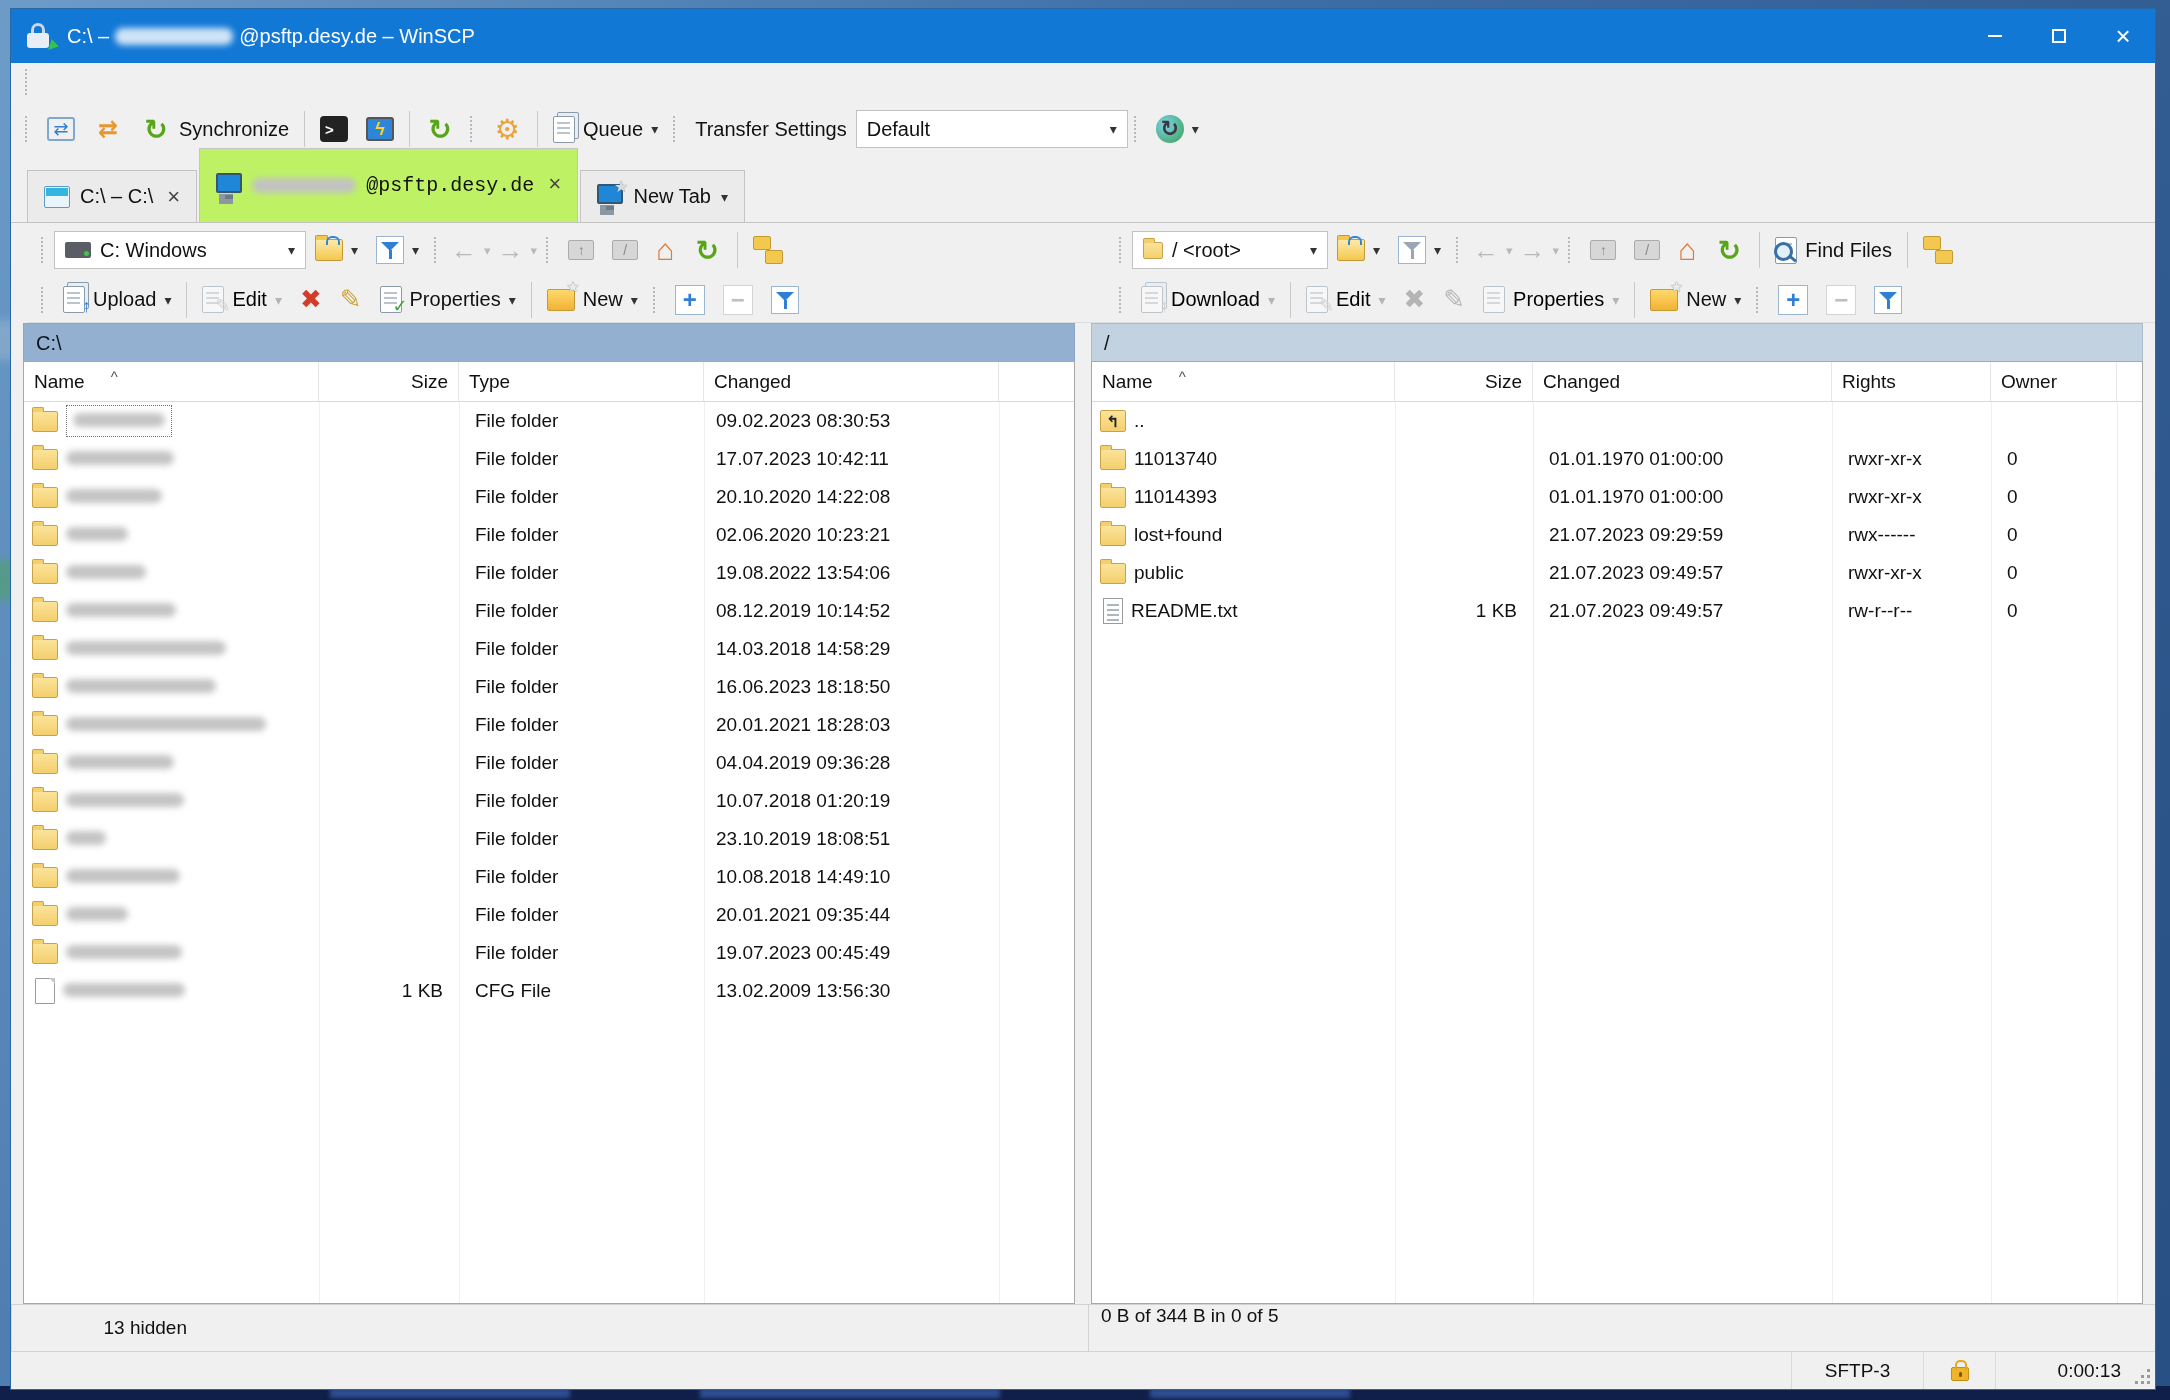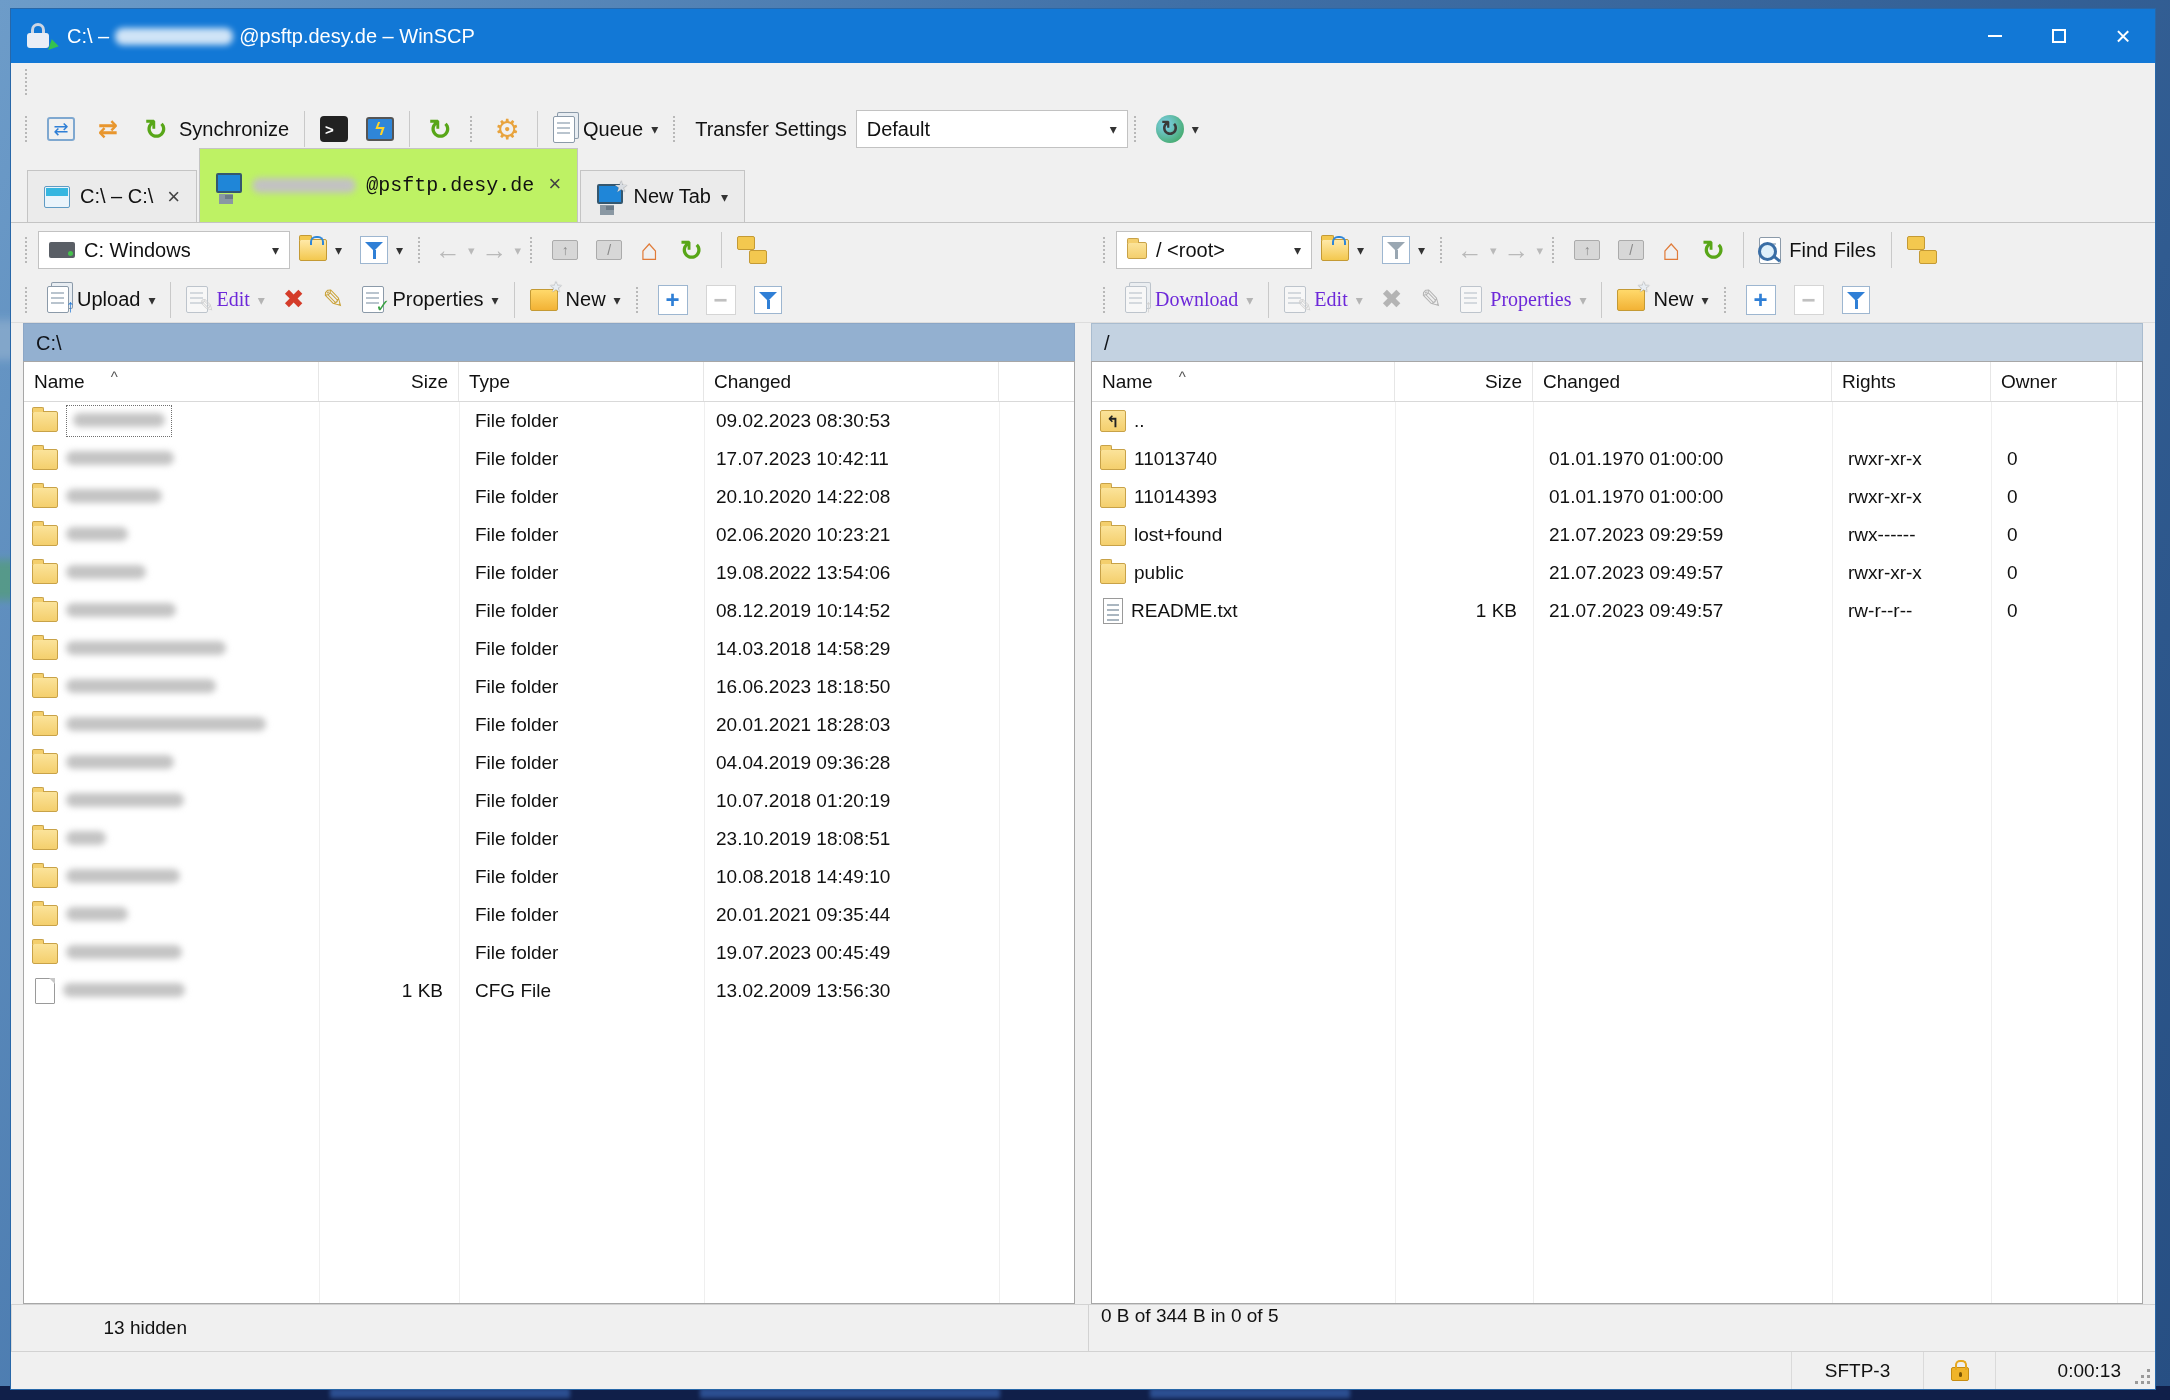--- a/index.html
+++ b/index.html
@@ -63,21 +63,21 @@
     border:1px solid #c4c4c4; border-bottom:none; background:#ebebeb; margin-right:2px; }
   .tab.active { background:#bef264; height:74px;font-family:Liberation Mono, monospace; }
   .tab .close { font-size:22px; color:#444; padding-left:4px; }
   .ic-localtab { width:26px; height:22px; background:#eaf4fb; border:1px solid #5f9bc4; border-radius:2px; position:relative; }
   .ic-localtab::before { content:""; position:absolute; left:1px; top:1px; width:22px; height:8px; background:#35b6e0; }
   .ic-monitor { width:26px; height:20px; background:#1f86d8; border:2px solid #35576e; border-radius:2px; position:relative; margin-bottom:6px; }
   .ic-monitor::after { content:""; position:absolute; left:7px; bottom:-8px; width:8px; height:4px; background:#6b7b88; box-shadow:-3px 2px 0 3px #8a98a3; }
   .ic-monitor .star { position:absolute; right:-7px; top:-9px; color:#d9dde2; font-size:16px; text-shadow:0 0 1px #666; }
 
   
-  .rowbar { display:flex; flex:0 0 auto; background:#f0f0f0; }
+  .rowbar { display:flex; flex:0 0 auto; background:#f0f0f0;margin-left:16px; }
   .half-left { width:1078px; display:flex; align-items:center; padding-left:8px; }
   .half-right { flex:1; display:flex; align-items:center; padding-left:8px; }
   .ptoolbar { height:54px; }
   .cmdbar { height:46px; border-bottom:1px solid #ddd; }
   .navbtn { font-size:26px; color:#b9b9b9; padding:0 4px; }
   .smallcaret { font-size:13px; color:#b9b9b9; padding:0 3px; }
   .ic-home { color:#e07b39; font-size:30px; }
   .ic-folder-open { width:28px; height:22px; background:linear-gradient(180deg,#ffe9a8,#f3c84f); border:1px solid #c49a34; border-radius:2px; position:relative; }
   .ic-folder-open::before { content:""; position:absolute; left:-1px; top:-5px; width:11px; height:4px; background:#f3c84f; border:1px solid #c49a34; border-bottom:none; border-radius:2px 2px 0 0; }
   .ic-folder-open::after { content:""; position:absolute; right:2px; top:-4px; width:10px; height:7px; border:2px solid #2f86d8; border-bottom:none; border-radius:6px 6px 0 0; }
@@ -87,21 +87,21 @@
   .funnel.gray::before { border-top-color:#9aa7b2; } .funnel.gray::after { background:#9aa7b2; }
   .ic-grayfolder { width:26px; height:20px; background:#d7d7d7; border:1px solid #ababab; border-radius:2px; position:relative; color:#8a8a8a; font-size:14px; display:flex; align-items:center; justify-content:center; }
   .ic-tree { width:30px; height:28px; position:relative; }
   .ic-tree::before, .ic-tree::after { content:""; position:absolute; width:16px; height:12px; background:#f3c84f; border:1px solid #c49a34; border-radius:2px; }
   .ic-tree::before { left:0; top:0; } .ic-tree::after { right:0; bottom:0; }
   .ic-mag { width:26px; height:26px; position:relative; }
   .ic-mag::before { content:""; position:absolute; left:2px; top:2px; width:13px; height:13px; border:3px solid #3a6ea5; border-radius:50%; background:#dff0fa; }
   .ic-mag::after { content:""; position:absolute; left:16px; top:17px; width:9px; height:3px; background:#3a6ea5; transform:rotate(40deg); }
   .cmdtext { font-size:20px; color:#111; }
   .dis { color:#b4b4b4 !important; }
-  .dis .cmdtext { color:#6d28d9;font-family:Liberation Serif, serif; }
+  .dis .cmdtext { color:#000000; }
   .ic-plusminus { width:30px; height:30px; border:1px solid #9db6d0; background:#fff; display:flex; align-items:center; justify-content:center; font-size:24px; font-weight:bold; color:#2f7fd6; }
   .ic-plusminus.gray { color:#c0c0c0; border-color:#d5d5d5; }
   .ic-x-red { color:#d43c2a; font-size:26px; font-weight:bold; }
   .ic-pencil { color:#caa238; font-size:26px; }
   .ic-newfolder { width:28px; height:22px; background:linear-gradient(180deg,#ffd96b,#f2b235); border:1px solid #c49a34; border-radius:2px; position:relative; }
   .ic-newfolder::after { content:"★"; position:absolute; right:-6px; top:-12px; font-size:15px; color:#e8edf2; text-shadow:0 0 1px #555; }
   .arrowover { position:absolute; right:-7px; bottom:-5px; font-size:18px; font-weight:bold; color:#2f7fd6; }
   .relpos { position:relative; }
 
   

